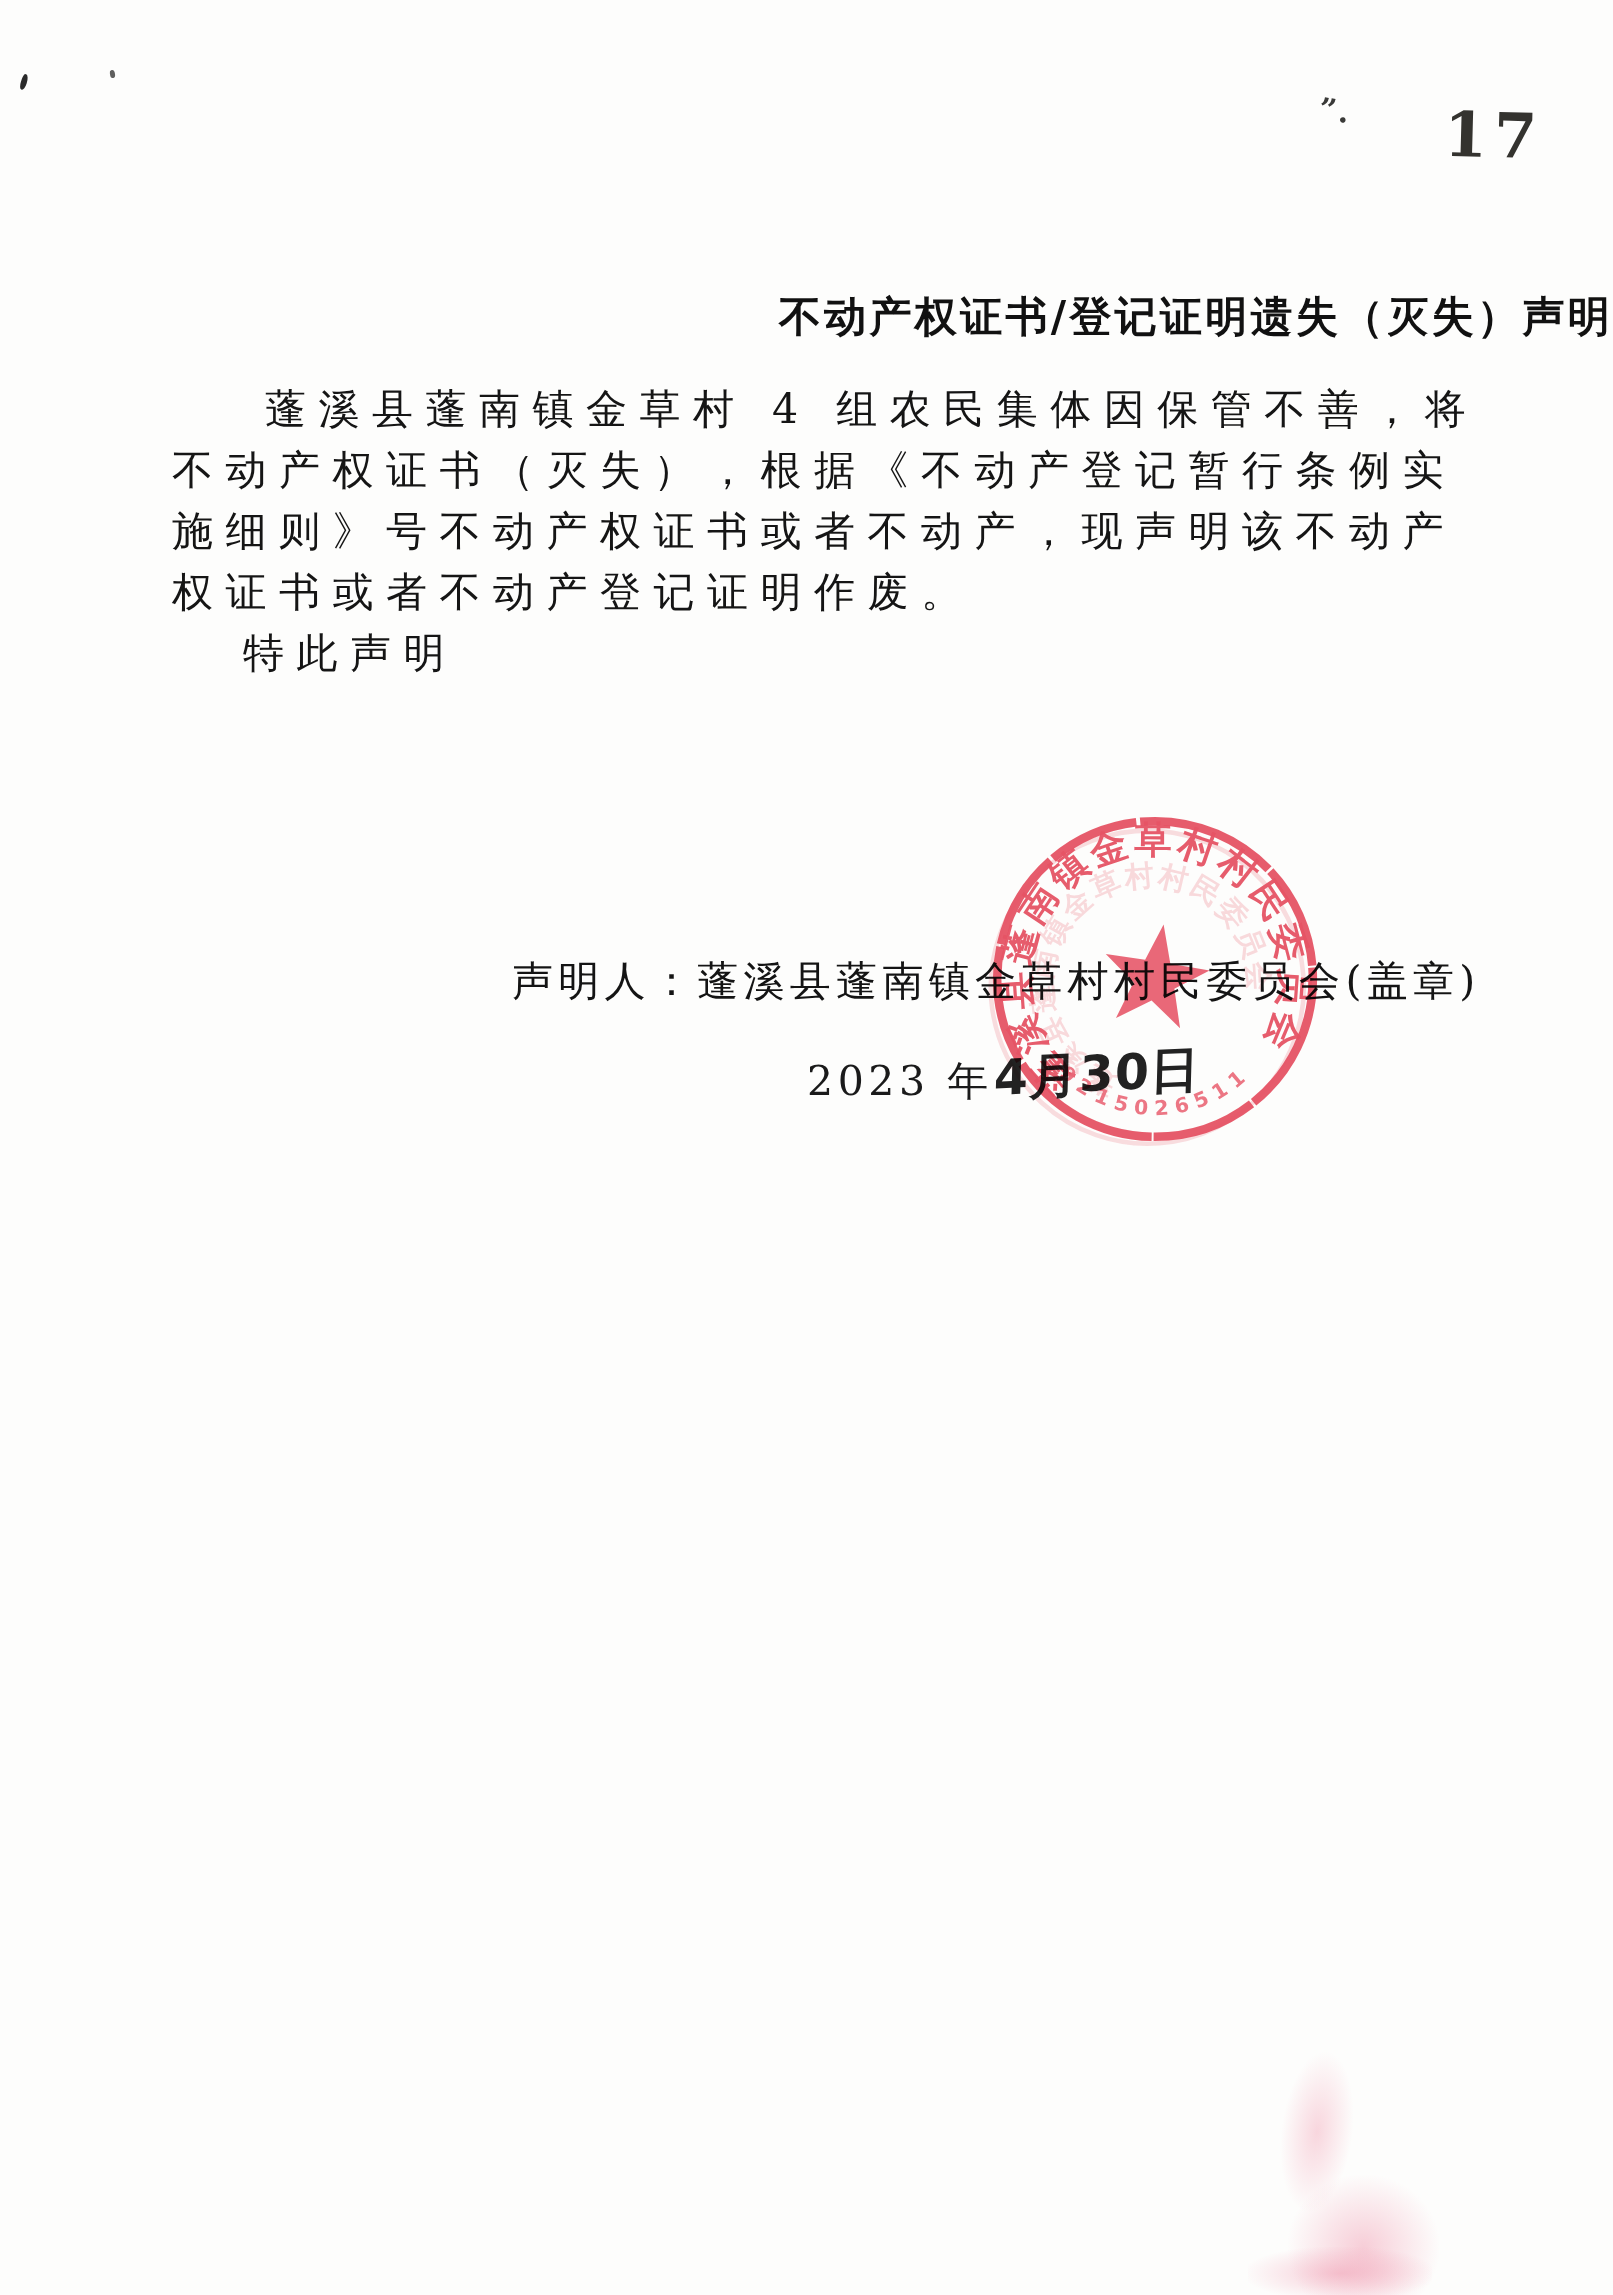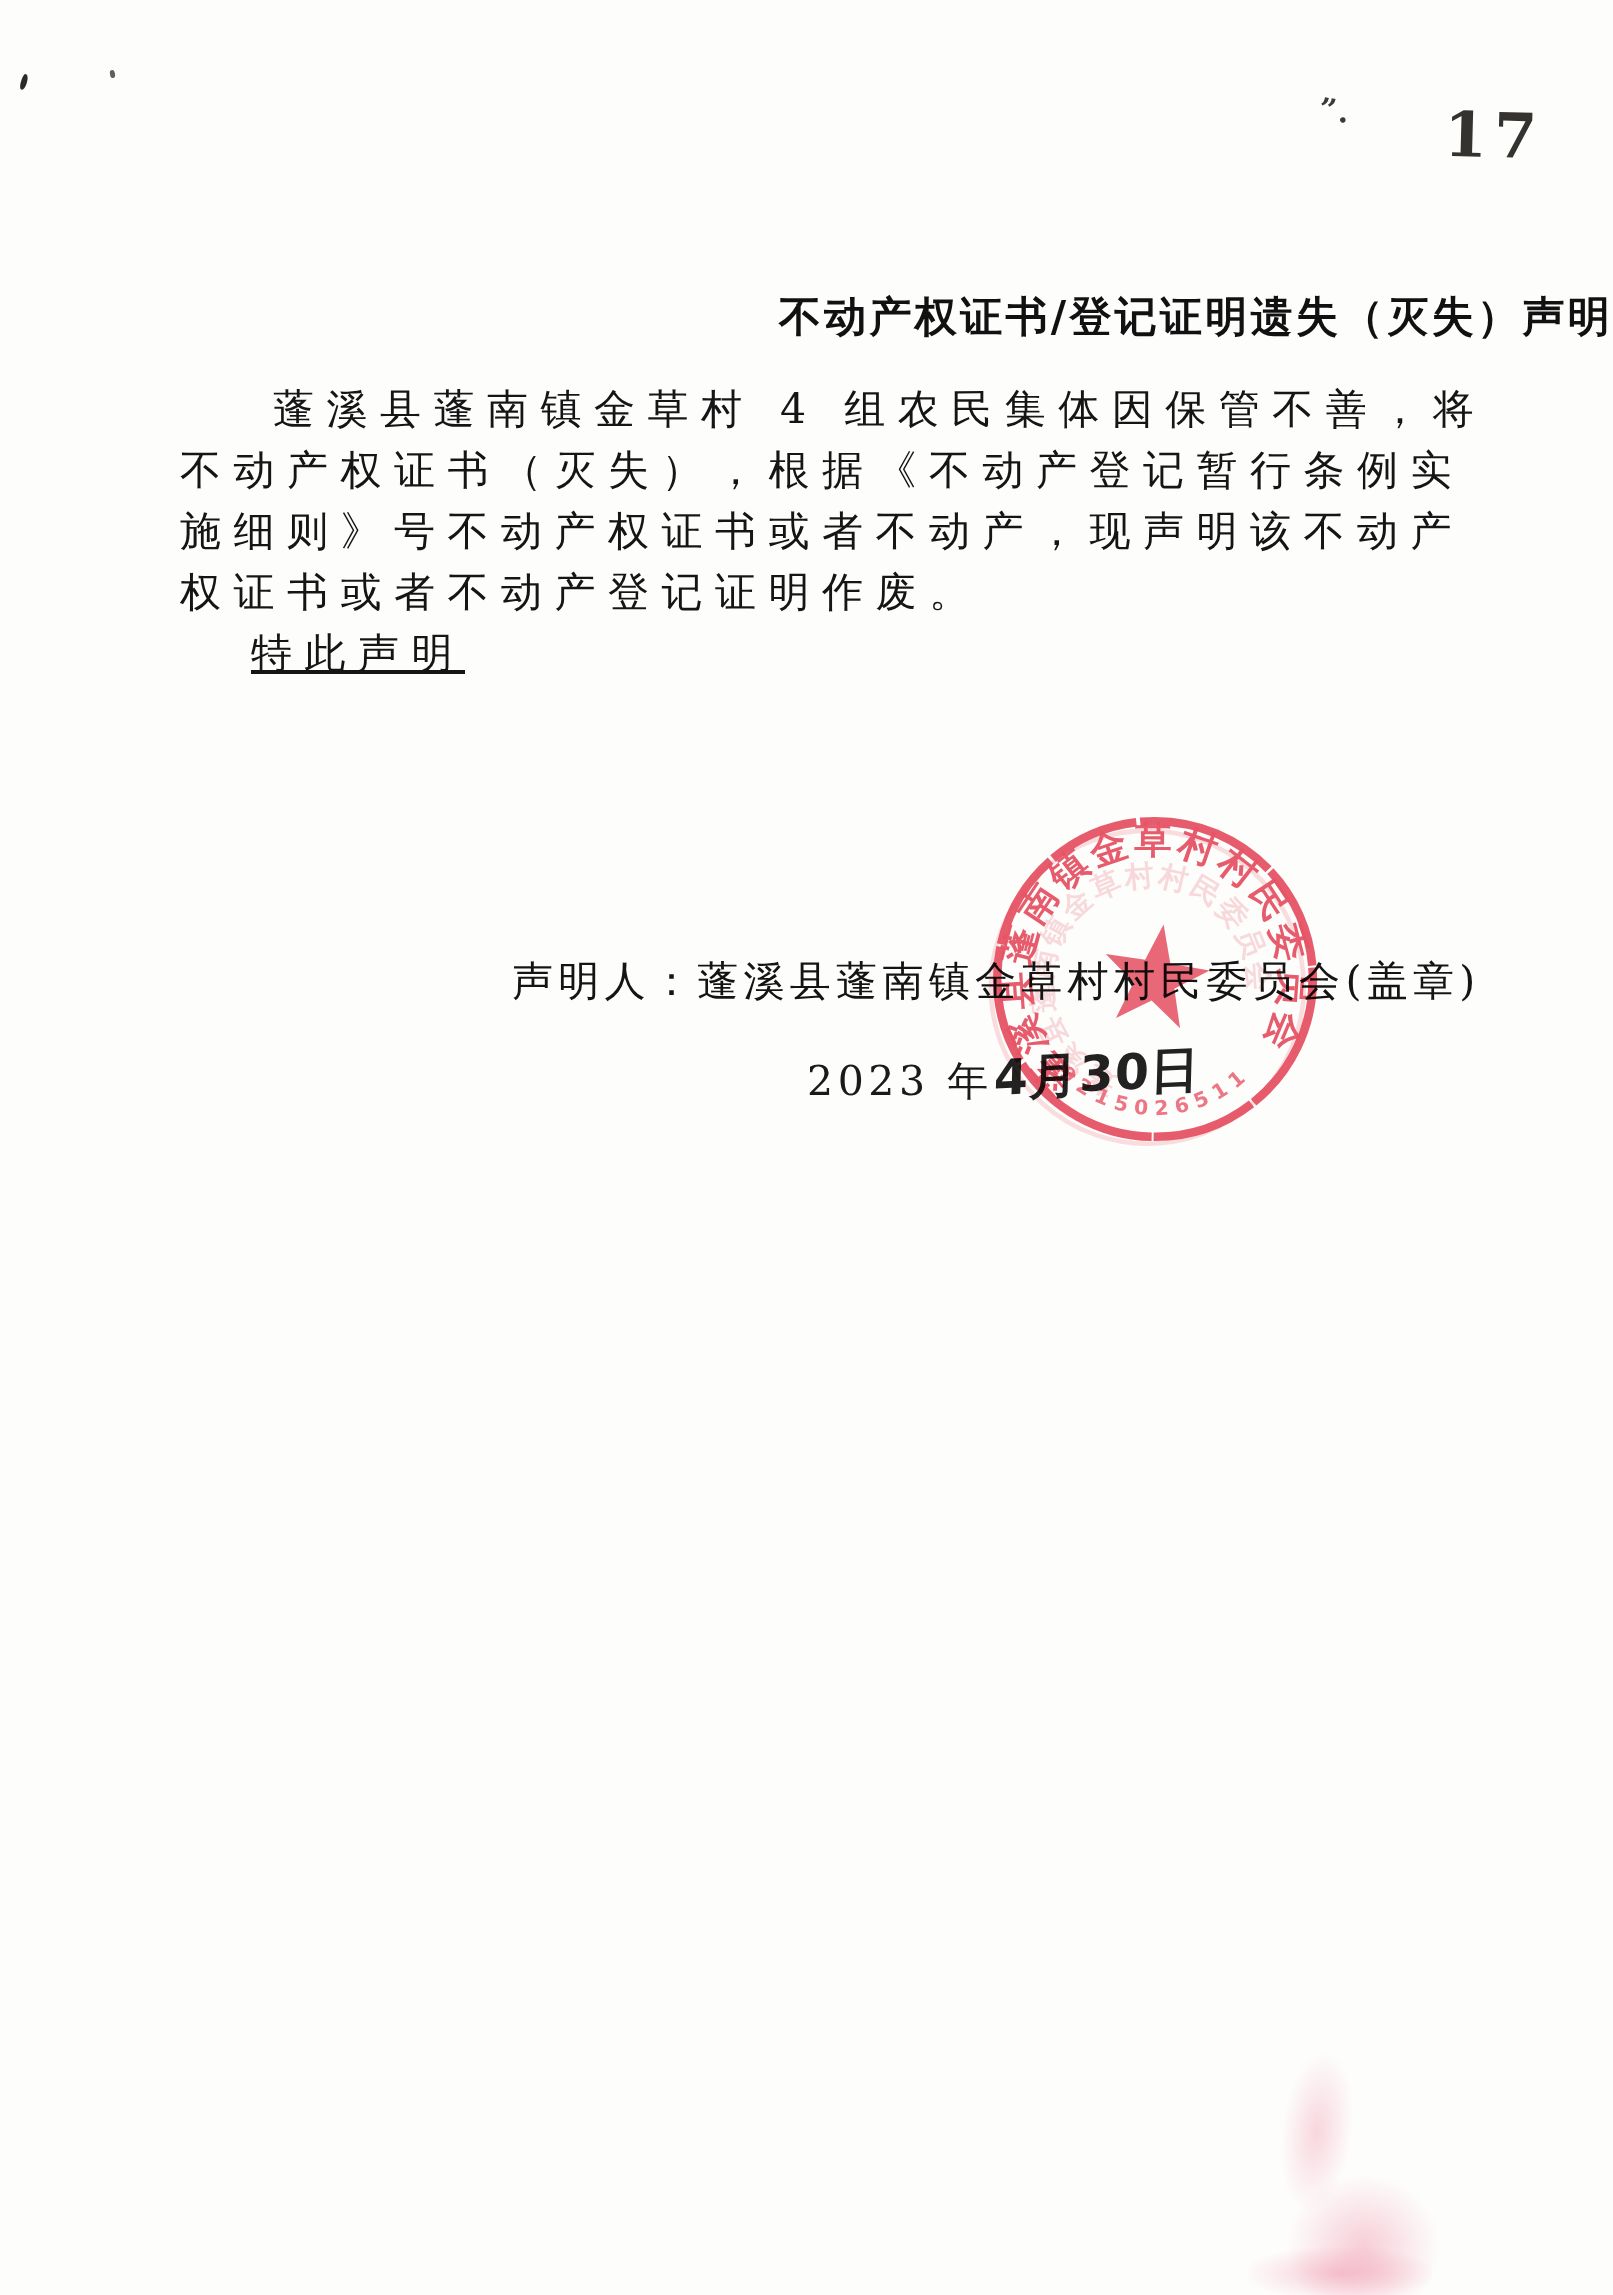--- a/index.html
+++ b/index.html
@@ -29,29 +29,29 @@
   
   .doc-title{
     position:absolute;left:85px;top:261px;width:1528px;
     text-align:right;
     font-family:"DejaVu Sans","Liberation Sans",sans-serif;
     font-weight:900;font-size:42px;letter-spacing:3.3px;color:#111;
     white-space:nowrap;
   }
   
   .doc-body{
-    position:absolute;left:180px;top:379px;width:1301px;
+    position:absolute;left:172px;top:379px;width:1301px;
     font-size:41px;color:#151515;
   }
   .doc-line{
     height:61px;line-height:61px;
     letter-spacing:12.5px;white-space:nowrap;
   }
   .doc-line.indent{padding-left:93px;}
-  .doc-line.indent-small{padding-left:71px;text-decoration:underline;}
+  .doc-line.indent-small{padding-left:71px;}
   
   .signature-line{
     position:absolute;left:512px;top:954px;
     font-size:41px;letter-spacing:5.3px;white-space:nowrap;color:#141414;
   }
   .date-line{
     position:absolute;left:807px;top:1046px;
     font-size:41px;letter-spacing:4.6px;white-space:nowrap;color:#1a1a1a;
   }
   .date-hand{

